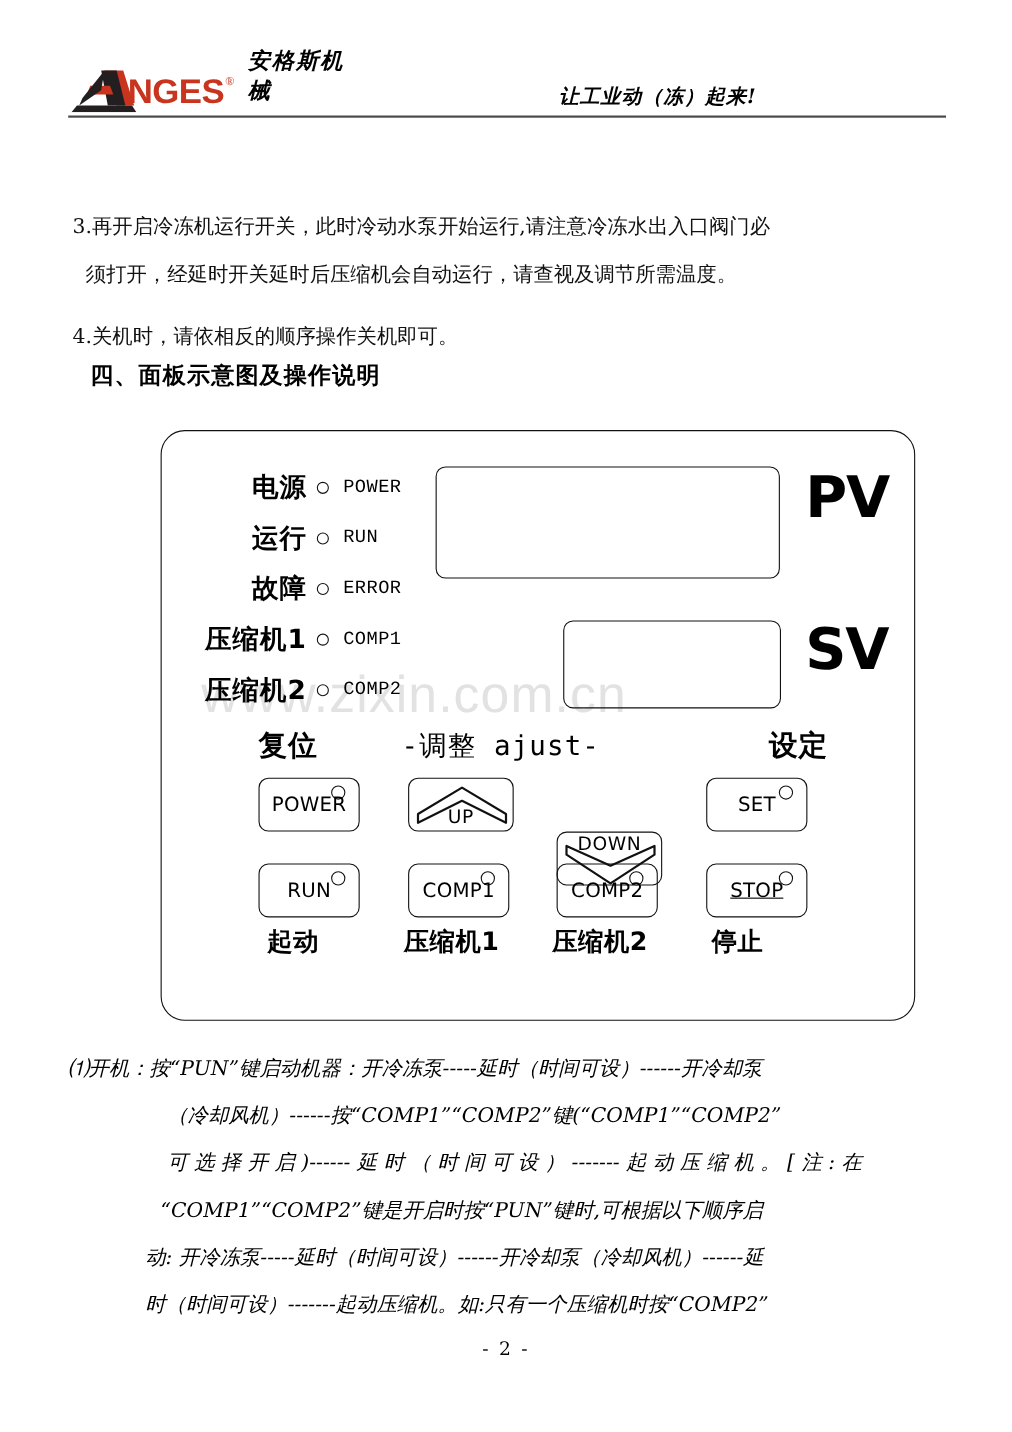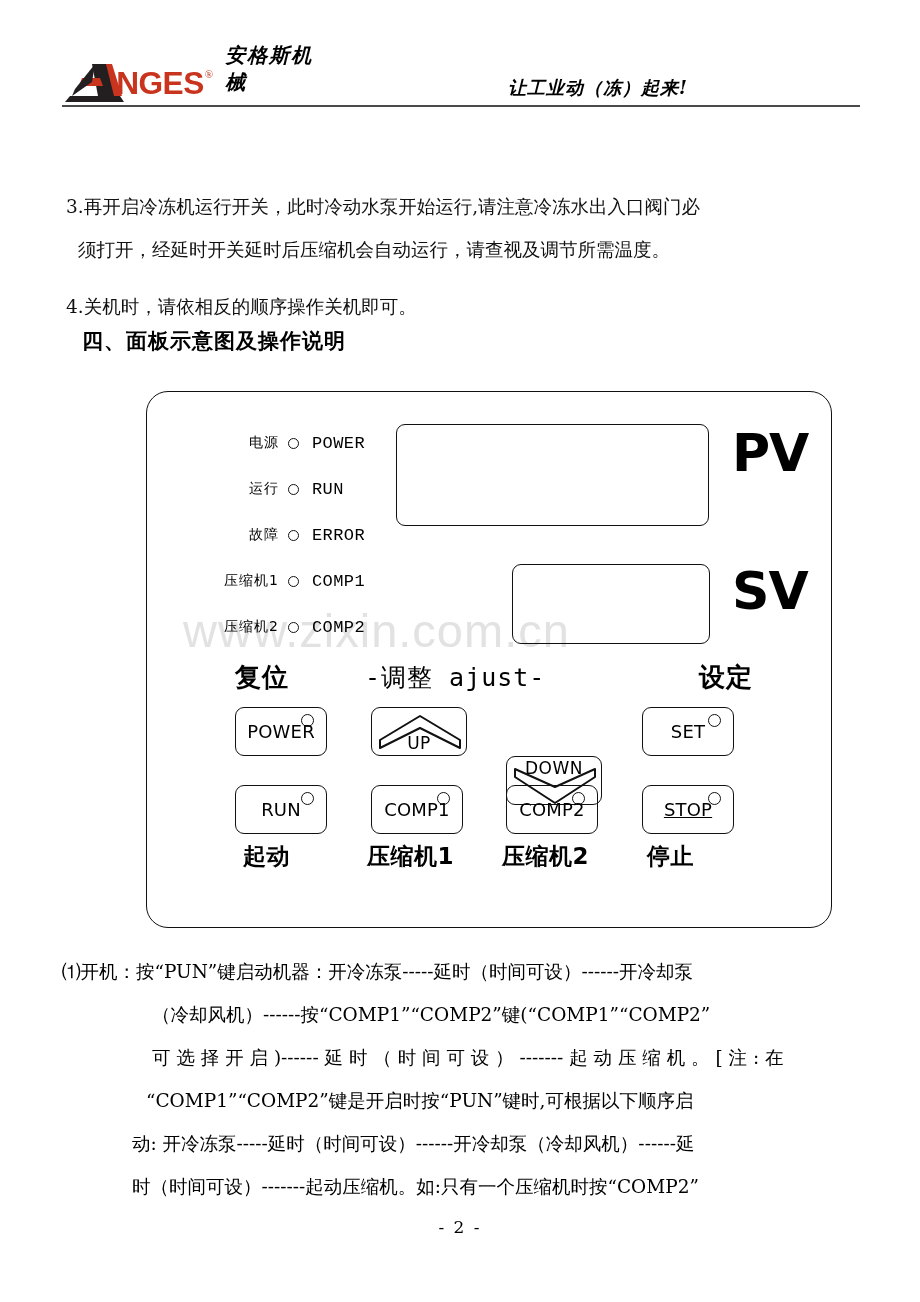--- a/index.html
+++ b/index.html
@@ -141,22 +141,22 @@
   }
   .ind-row {
     display: flex;
     align-items: center;
     height: 46px;
     font-family: "DejaVu Sans", sans-serif;
   }
   .ind-cn {
     width: 104px;
     text-align: right;
-    font-size: 14px;
-    font-weight: normal;
+    font-size: 24px;
+    font-weight: bold;
     letter-spacing: 1px;
     white-space: nowrap;
   }
   .ind-led {
     width: 9px;
     height: 9px;
     border: 1.4px solid #111;
     border-radius: 50%;
     margin: 0 13px 0 9px;
     flex: none;
@@ -313,21 +313,21 @@
   
   .p-lower {
     position: absolute;
     left: 62px;
     top: 950px;
     width: 800px;
     font-family: "DejaVu Serif", "Liberation Serif", serif;
     font-size: 18.5px;
     line-height: 43px;
   }
-  .p-lower .ln { display: block; white-space: nowrap; }
+  .p-lower .ln { display: block; white-space: nowrap; font-style: italic; }
   .p-lower .ln.ind { padding-left: 90px; }
   .p-lower .ln.ind2 { padding-left: 84px; }
   .p-lower .ln.ind3 { padding-left: 70px; }
 
   .footer {
     position: absolute;
     left: 0;
     top: 1217px;
     width: 920px;
     text-align: center;

